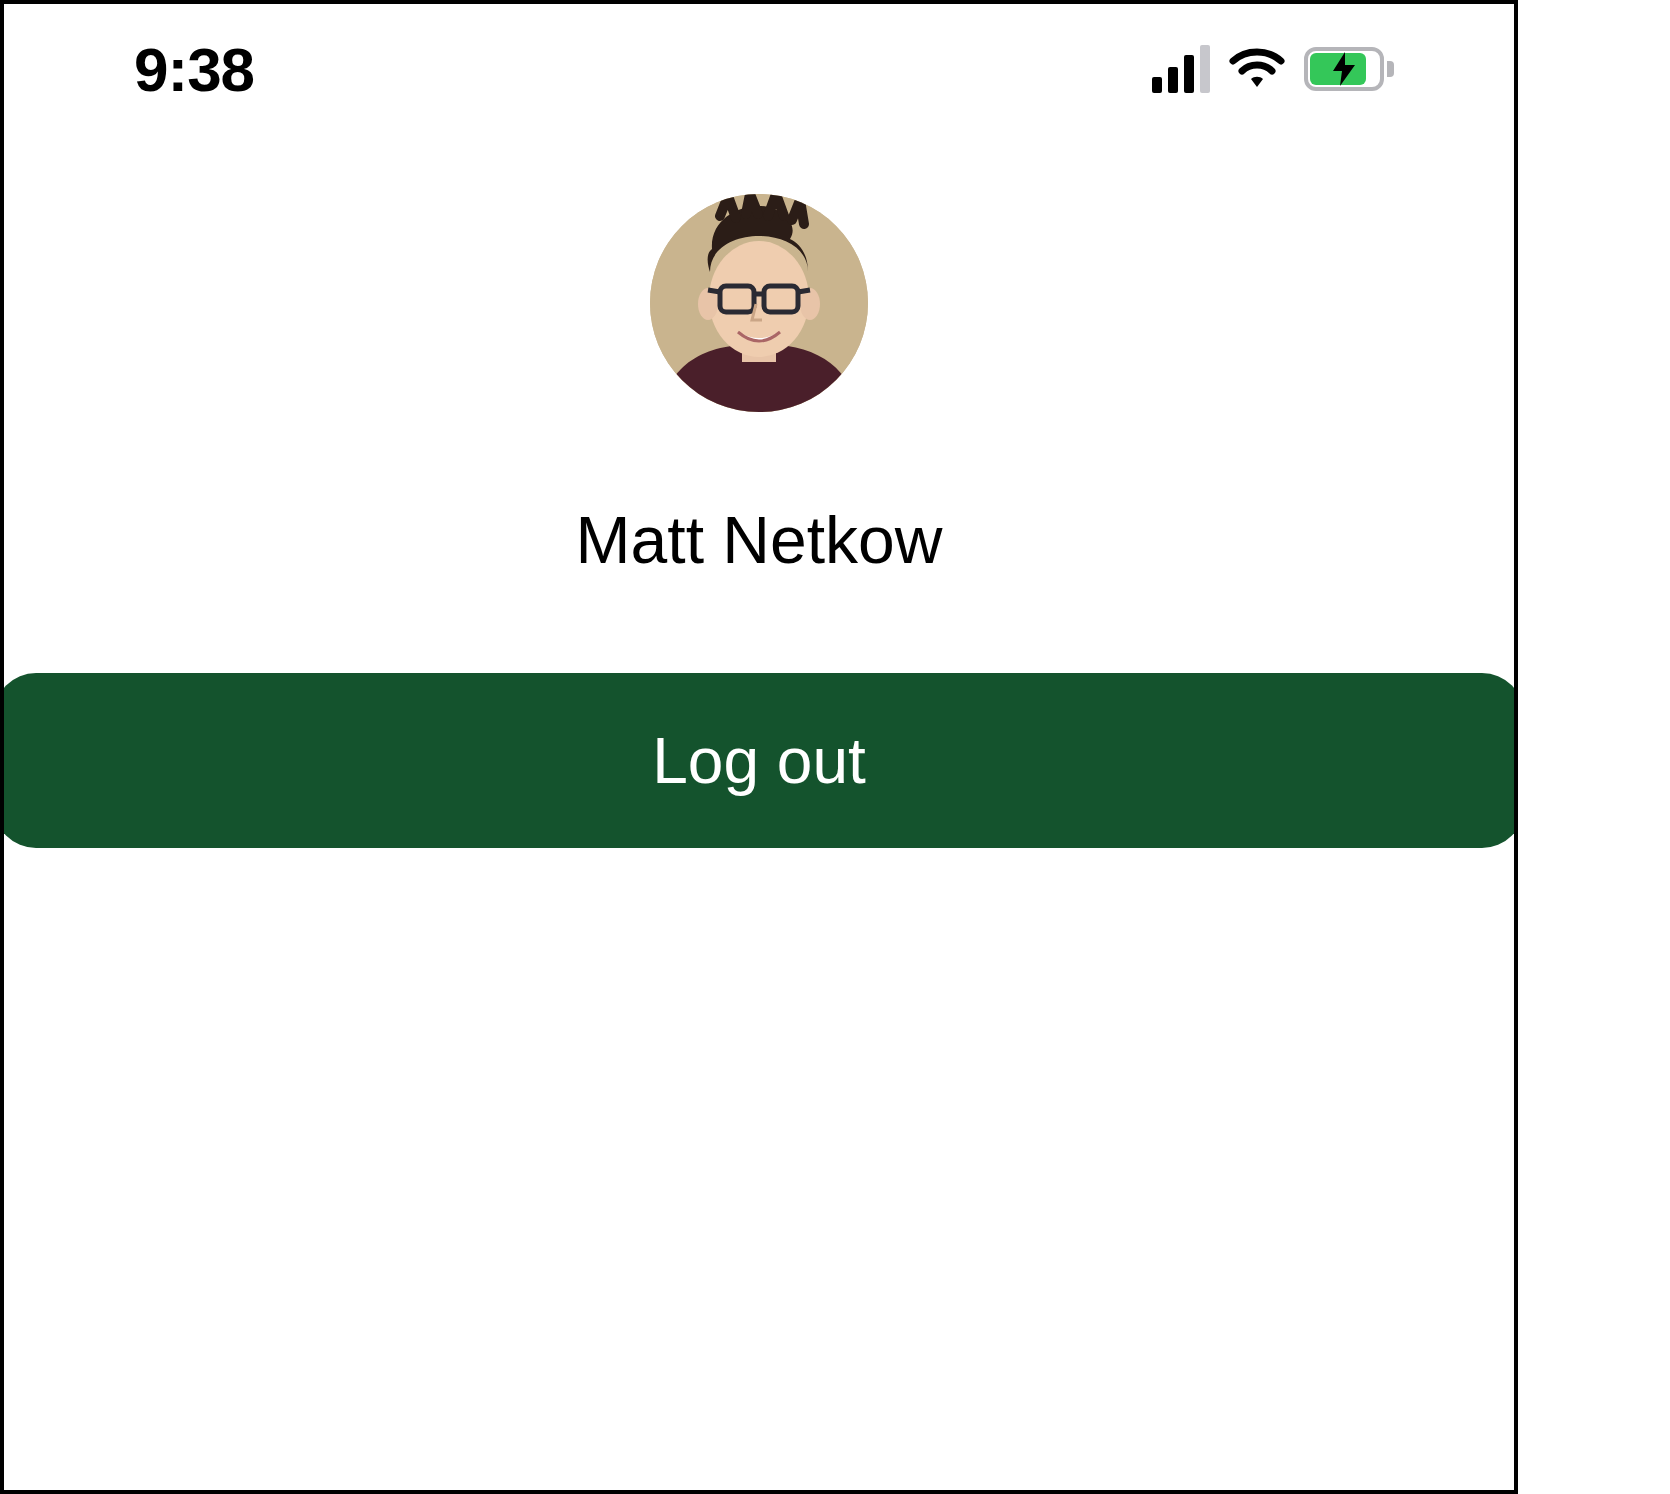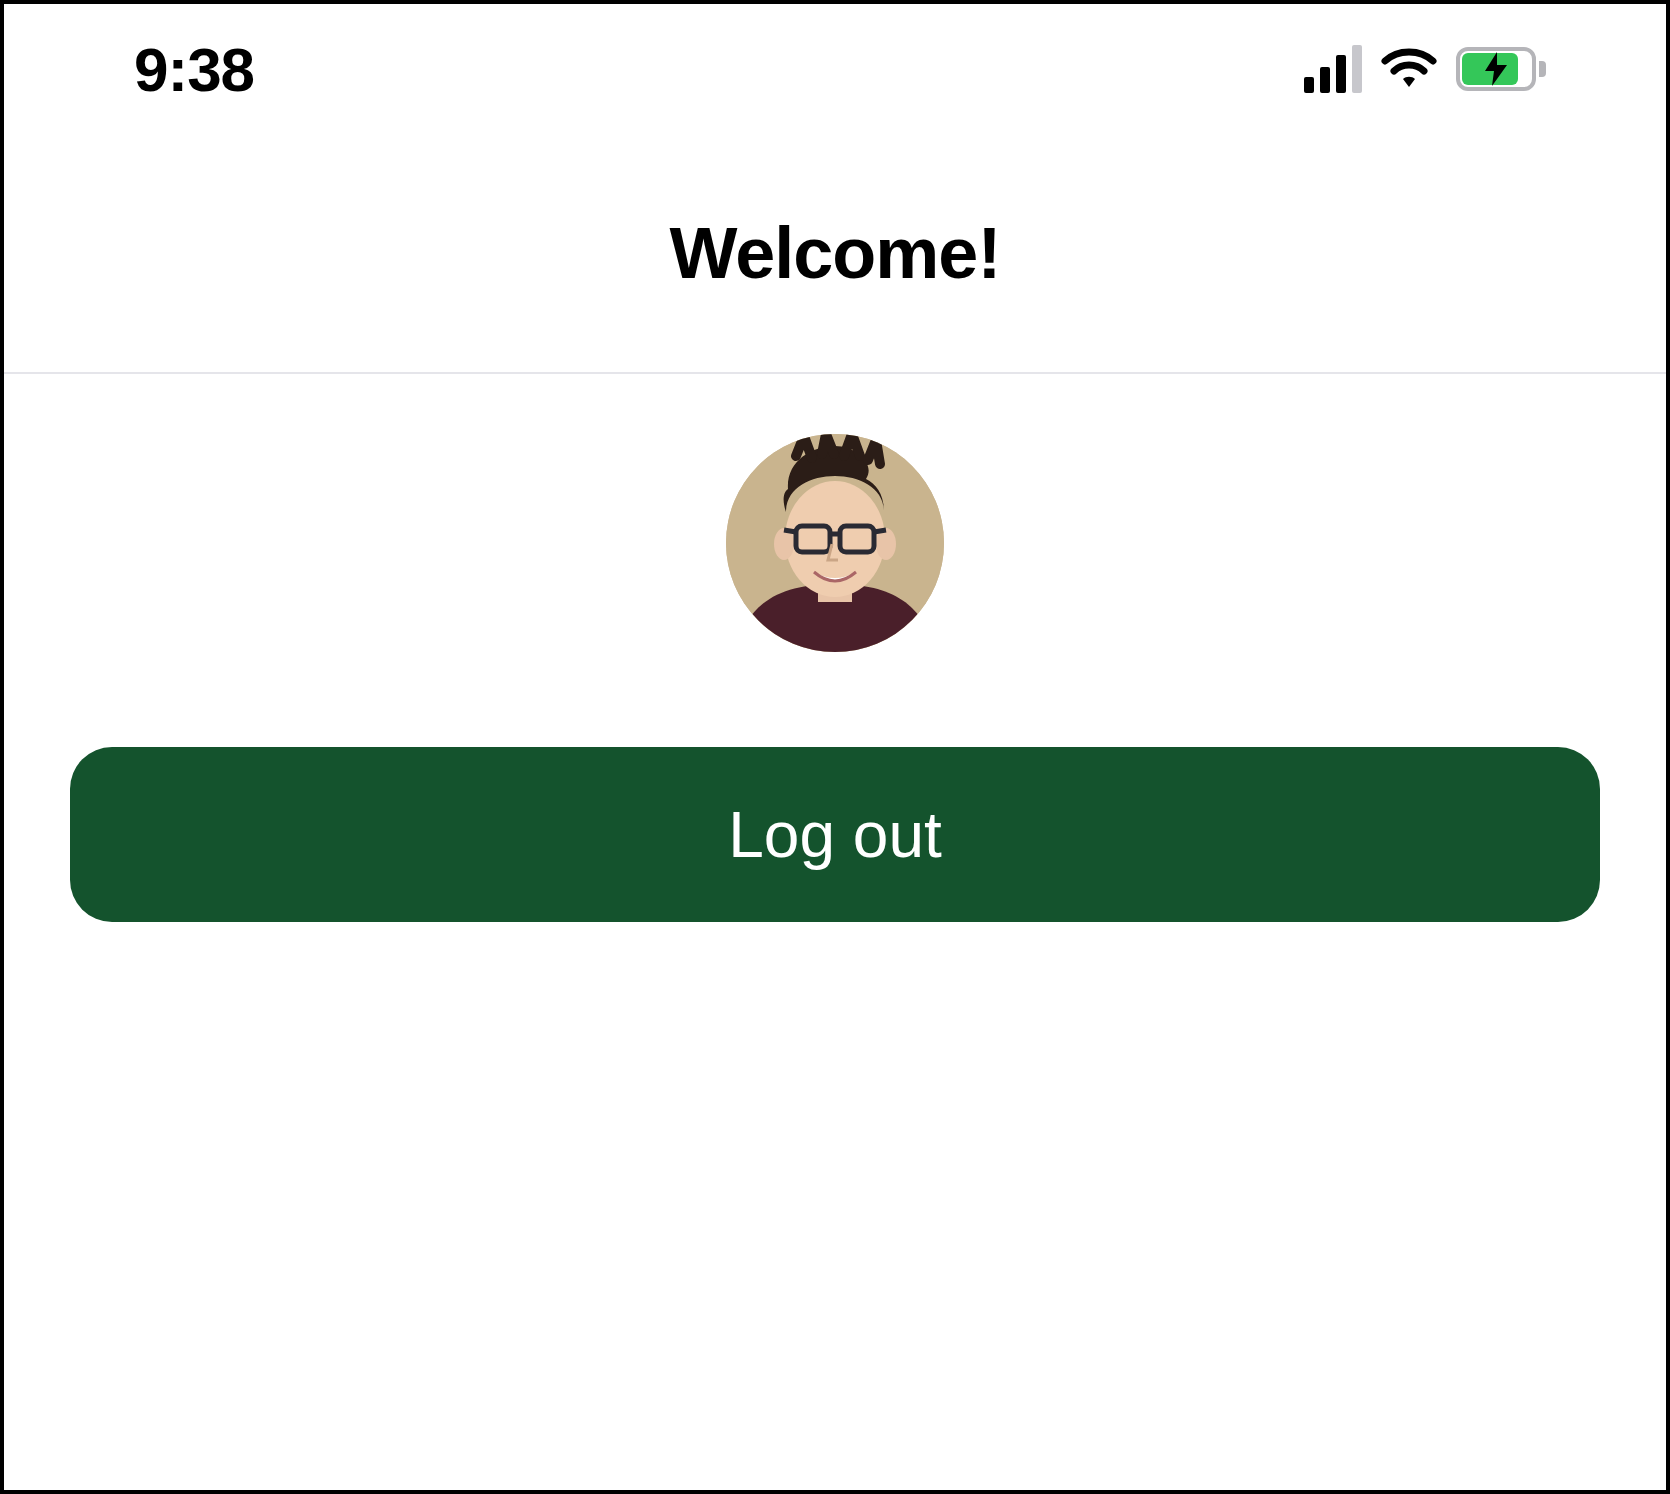--- a/index.html
+++ b/index.html
@@ -4,21 +4,21 @@
 <style>
   * { box-sizing: border-box; margin: 0; padding: 0; }
   html, body {
     width: 1670px;
     height: 1494px;
     font-family: -apple-system, "SF Pro Text", "Helvetica Neue", Arial, sans-serif;
     background: #fff;
     color: #000;
   }
   .device {
-    width: 1670px;
+    width: 1518px;
     height: 1494px;
     border: 4px solid #000;
     position: relative;
     background: #fff;
     overflow: hidden;
   }
 
   
   .status-bar {
     position: relative;
@@ -189,23 +189,20 @@
         <div class="battery-bolt">
           <svg width="22" height="34" viewBox="0 0 22 34">
             <path d="M12 0 L0 19 L9 19 L7 34 L22 13 L12 13 Z" fill="#000"></path>
           </svg>
         </div>
       </div>
 
     </div>
   </div>
 
-  <div class="header">
-    <div class="header-title">Welcome!</div>
-  </div>
 
   <div class="content">
 
     <div class="avatar" aria-label="user-avatar">
       <svg viewBox="0 0 218 218" preserveAspectRatio="xMidYMid slice">
 
         <rect width="218" height="218" fill="#c9b48e"></rect>
 
         <path d="M10 218 C20 165 60 150 109 150 C158 150 198 165 208 218 Z" fill="#4a1f2a"></path>
 
@@ -225,20 +222,21 @@
         <line x1="70" y1="98" x2="58" y2="96" stroke="#2a2a33" stroke-width="5"></line>
         <line x1="148" y1="98" x2="160" y2="96" stroke="#2a2a33" stroke-width="5"></line>
 
         <path d="M88 138 Q109 158 130 138 Q109 150 88 138 Z" fill="#fff"></path>
         <path d="M88 138 Q109 156 130 138" fill="none" stroke="#a66" stroke-width="3"></path>
 
         <path d="M106 110 L102 126 L112 126" fill="none" stroke="#caa586" stroke-width="3"></path>
       </svg>
     </div>
 
+    <div class="user-name">Matt Netkow</div>
 
 
     <button class="logout-btn">
       <span>Log out</span>
     </button>
 
   </div>
 
 </div>
 

